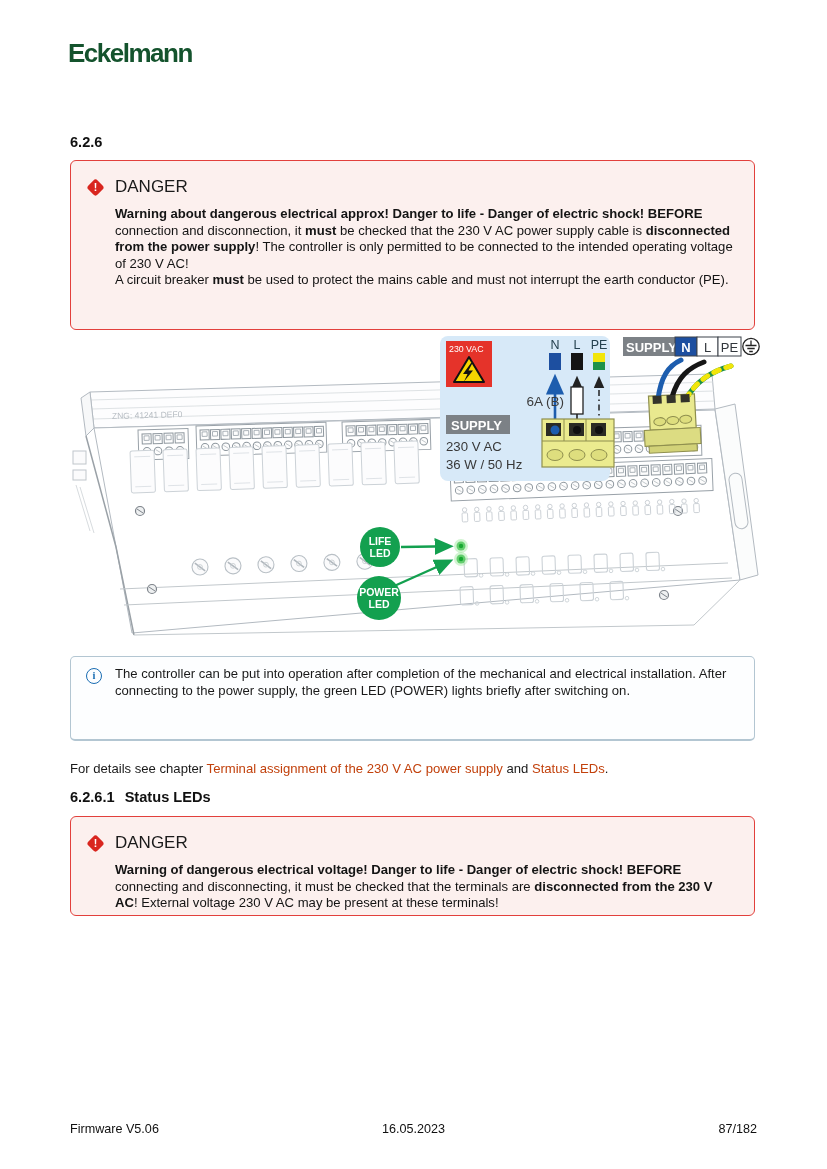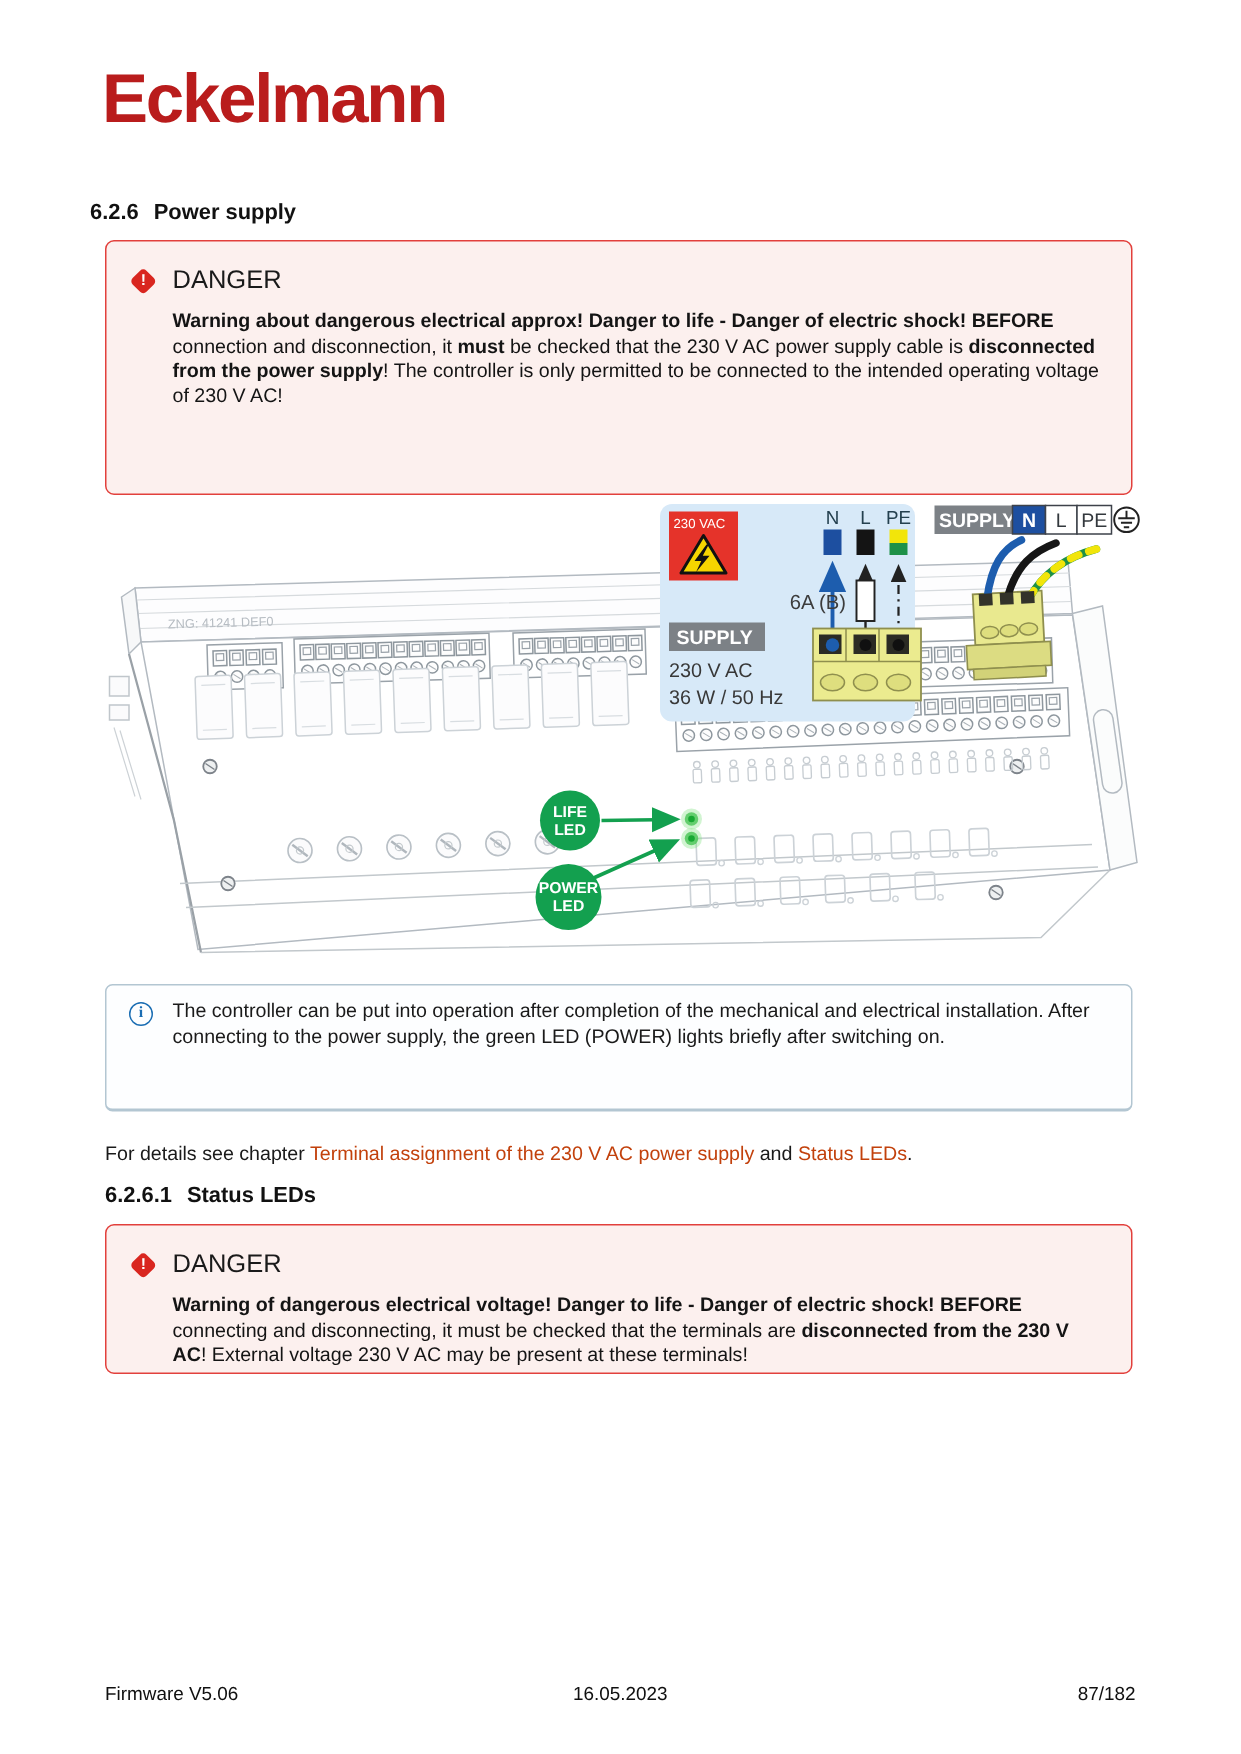--- a/index.html
+++ b/index.html
@@ -4,25 +4,25 @@
 <style>
   html,body{margin:0;padding:0;}
   body{
     width:827px;height:1169px;background:#ffffff;position:relative;
     font-family:"Liberation Sans", sans-serif;color:#1a1a1a;
     -webkit-font-smoothing:antialiased;
   }
   .abs{position:absolute;}
 
   
-  .logo{left:68px;top:38px;font-size:46px;font-weight:bold;color:#b91c1c;letter-spacing:-1.5px;}
+  .logo{left:68px;top:38px;font-size:26px;font-weight:bold;color:#14532d;letter-spacing:-1.5px;}
 
   
   .heading{font-weight:bold;font-size:14.6px;color:#111;display:flex;gap:10px;}
-  .h-power{left:60px;top:134px;}
+  .h-power{left:70px;top:134px;flex-direction:column;}
   .h-status{left:70px;top:789px;}
 
   
   .danger-box{
     left:70px;width:685px;background:#fcf0ee;border:1.5px solid #e2403c;border-radius:6px;
     box-sizing:border-box;
   }
   .danger-1{top:160px;height:170px;}
   .danger-2{top:816px;height:100px;}
   .danger-head{display:flex;align-items:center;gap:13px;padding:16px 14px 0 16px;}
@@ -71,20 +71,21 @@
 
 <div class="abs danger-box danger-1">
   <div class="danger-head">
     <span class="danger-icon">
         <span class="ex">!</span>
       </span>
     <span class="danger-title">DANGER</span>
   </div>
   <div class="danger-body">
     <p><b>Warning about dangerous electrical approx! Danger to life - Danger of electric shock! BEFORE</b><span> connection and disconnection, it </span><b>must</b><span> be checked that the 230 V AC power supply cable is </span><b>disconnected from the power supply</b><span>! The controller is only permitted to be connected to the intended operating voltage of 230 V AC!</span></p>
+    <p><span>A circuit breaker </span><b>must</b><span> be used to protect the mains cable and must not interrupt the earth conductor (PE).</span></p>
   </div>
 </div>
 
 <div class="abs figure">
 <svg width="690" height="316" viewBox="0 0 690 316" xmlns="http://www.w3.org/2000/svg">
   <defs>
     <marker id="ah-blue" orient="auto" markerWidth="9" markerHeight="8" refX="6" refY="3.5">
       <path d="M0,0 L8,3.5 L0,7 Z" fill="#1d5dae"></path>
     </marker>
     <marker id="ah-black" orient="auto" markerWidth="9" markerHeight="8" refX="6" refY="3.5">

